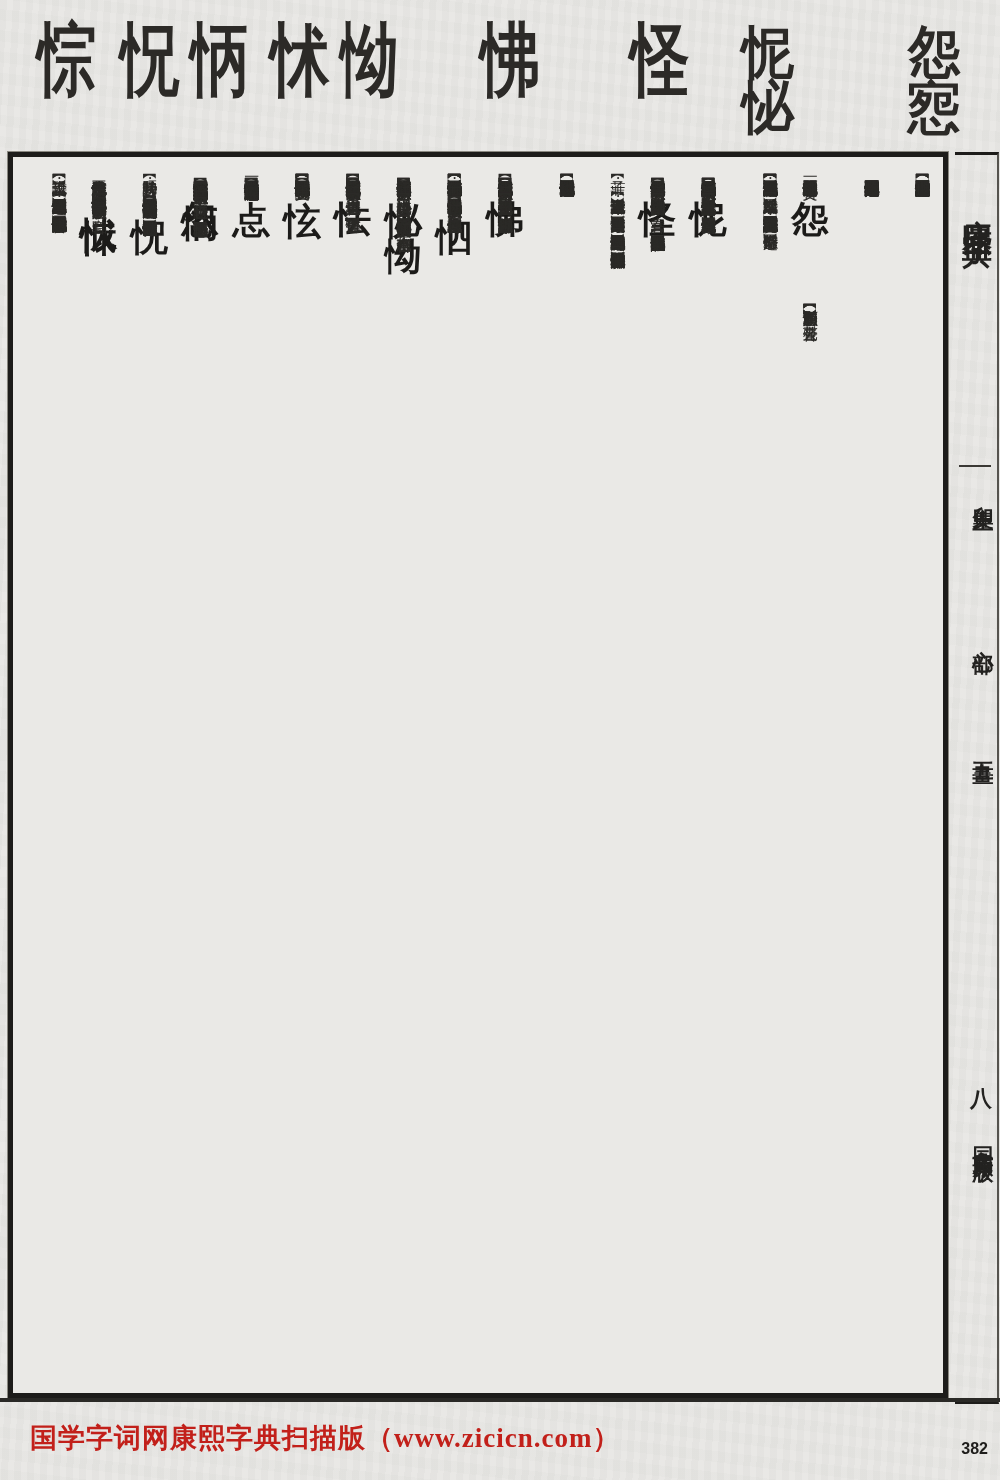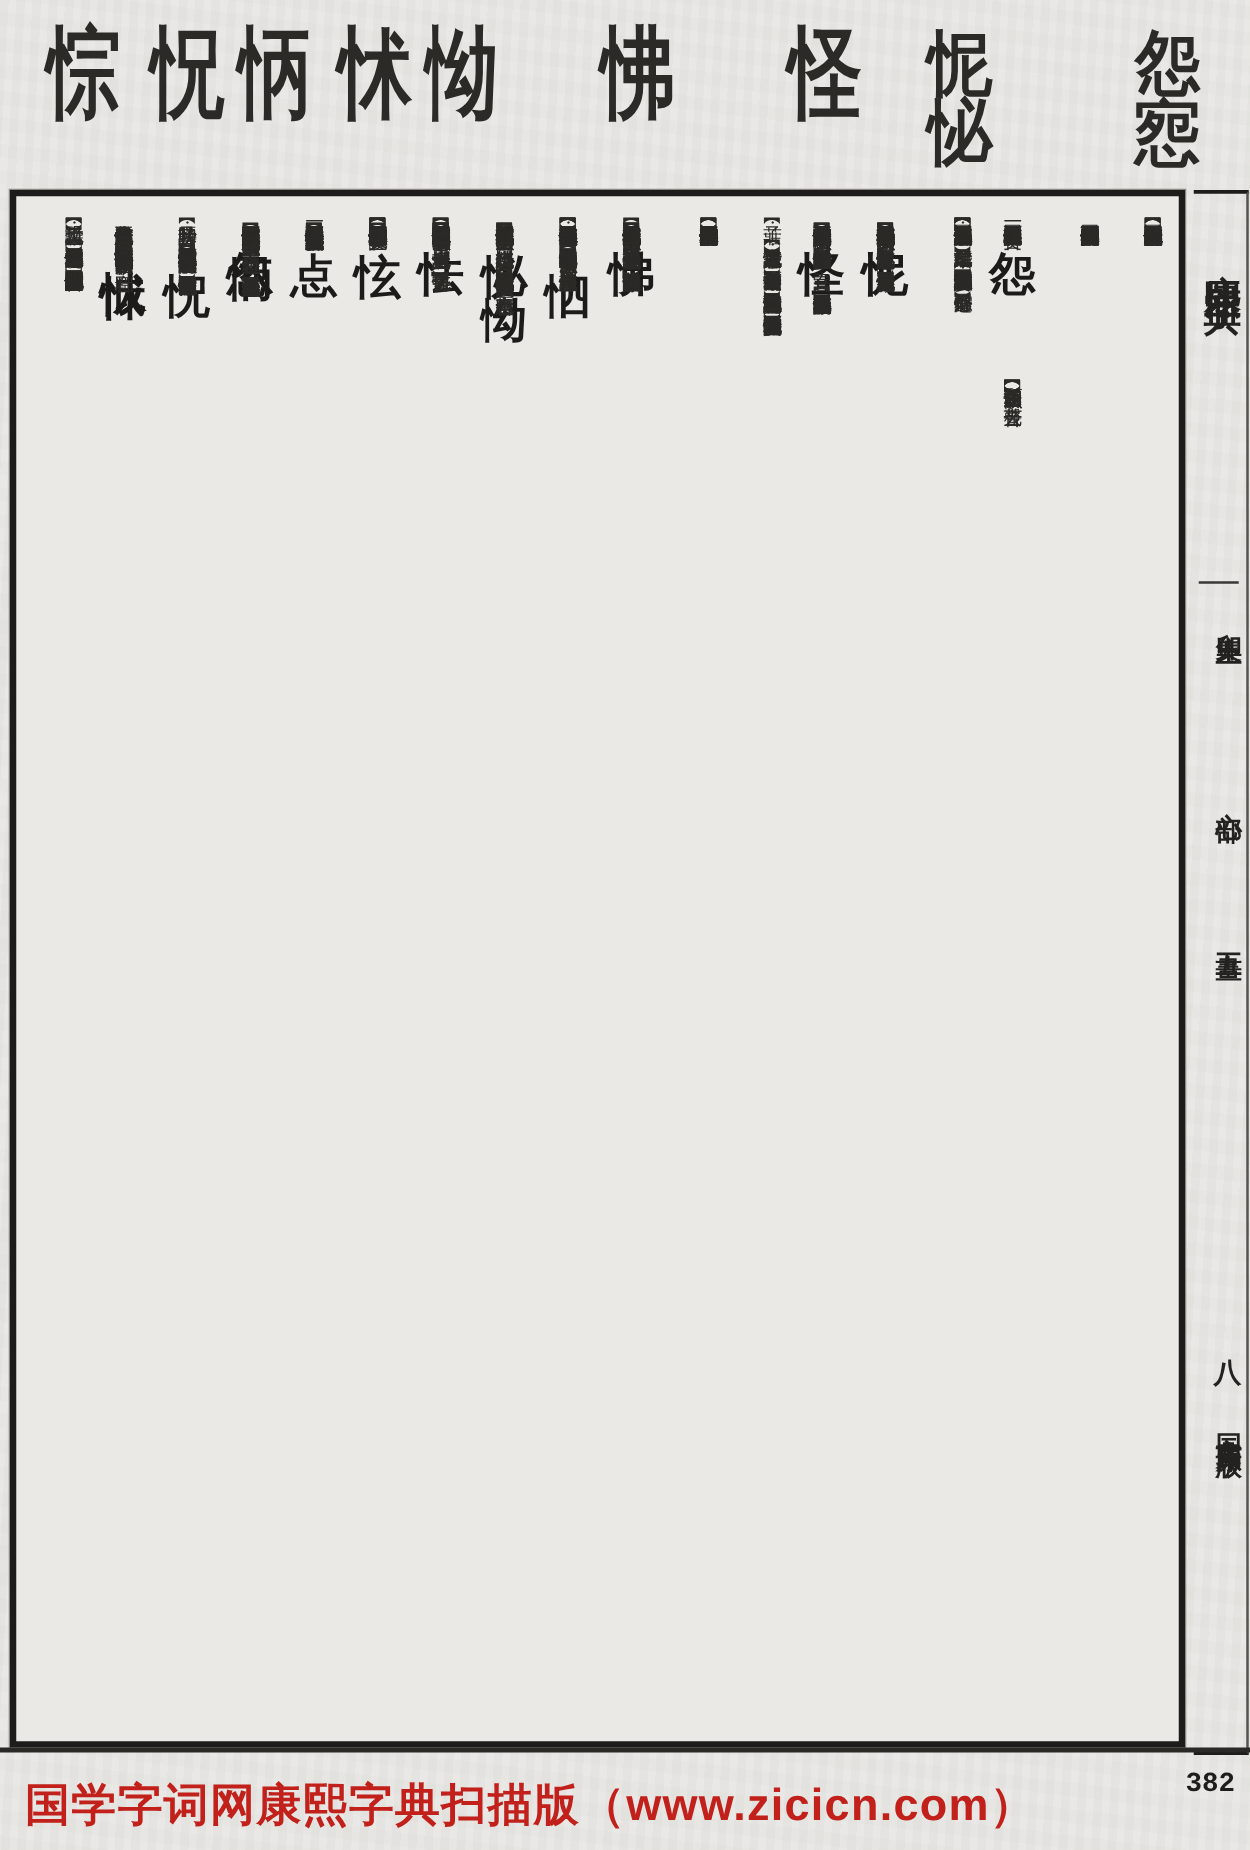--- a/index.html
+++ b/index.html
@@ -69,27 +69,27 @@
   #m-vol{top:335px;font-size:21px;font-weight:bold;letter-spacing:2px;}
   #m-rad{top:478px;font-size:21px;font-weight:bold;letter-spacing:2px;}
   #m-strokes{top:590px;font-size:21px;font-weight:bold;letter-spacing:2px;}
   #m-eight{top:915px;font-size:22px;font-weight:bold;}
   #m-edition{top:975px;font-size:21px;font-weight:bold;letter-spacing:3px;}
 
   
   #footer{position:absolute;left:0;top:1398px;width:1000px;height:82px;}
   #footer-rule{position:absolute;left:0;top:0;width:1000px;border-top:4px solid #2a2926;}
   #footer-src{
-    position:absolute;left:20px;top:22px;
-    font-size:36px;font-weight:bold;letter-spacing:1px;
-    font-family:Liberation Sans, sans-serif;
+    position:absolute;left:30px;top:22px;
+    font-size:27px;font-weight:bold;letter-spacing:1px;
+    font-family:Liberation Serif, serif;
   }
   #footer-page{
-    position:absolute;right:12px;top:17px;font-size:22px;font-weight:bold;color:#1e1d1b;
-    font-family:Liberation Mono, monospace;
+    position:absolute;right:12px;top:42px;font-size:16px;font-weight:bold;color:#1e1d1b;
+    font-family:Liberation Sans, sans-serif;
   }
 </style>
 </head>
 <body>
 
 <div id="banner">
     <div class="seal-group" style="left: 35px;">
       <span class="seal">悰</span>
     </div>
     <div class="seal-group" style="left: 118px;">

